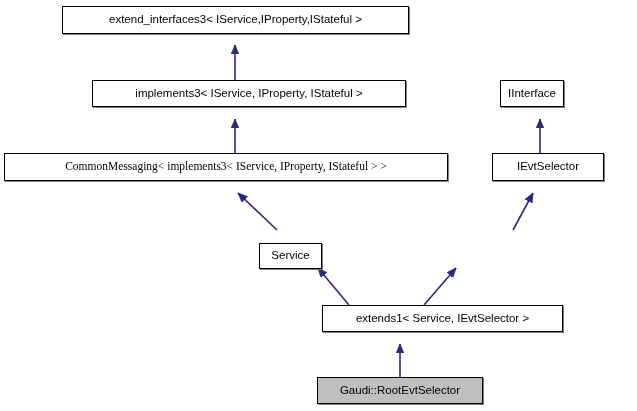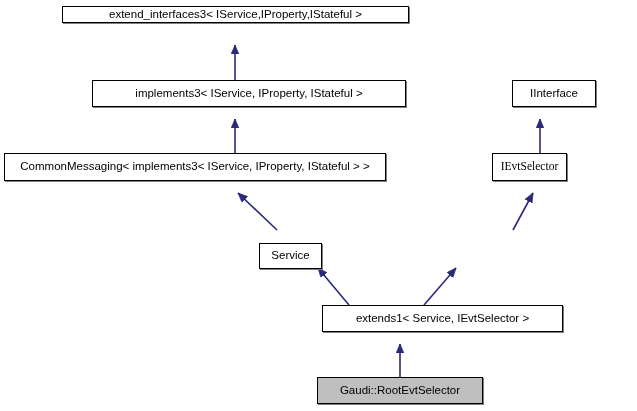--- a/index.html
+++ b/index.html
@@ -89,37 +89,37 @@
 
     <g>
       <line x1="424" y1="305" x2="456" y2="268" stroke="#2a2a7a" stroke-width="1.6" marker-end="url(#uml-arrow)"></line>
     </g>
 
     <g>
       <line x1="400" y1="377" x2="400" y2="344" stroke="#2a2a7a" stroke-width="1.6" marker-end="url(#uml-arrow)"></line>
     </g>
   </svg>
 
-  <div class="node" style="left:62px; top:6px; width:347px; height:17px;">
+  <div class="node" style="left:62px; top:6px; width:347px; height:28px;">
     <span class="node-label">extend_interfaces3&lt; IService,IProperty,IStateful &gt;</span>
   </div>
 
   <div class="node" style="left:78px; top:80px; width:314px; height:27px;margin-left:14px;">
     <span class="node-label">implements3&lt; IService, IProperty, IStateful &gt;</span>
   </div>
 
-  <div class="node" style="left:512px; top:80px; width:84px; height:27px;">
+  <div class="node" style="left:500px; top:80px; width:64px; height:27px;">
     <span class="node-label">IInterface</span>
   </div>
 
-  <div class="node" style="left:4px; top:153px; width:382px; height:28px;">
+  <div class="node" style="left:4px; top:153px; width:444px; height:28px;font-family:Liberation Serif, serif;">
     <span class="node-label">CommonMessaging&lt; implements3&lt; IService, IProperty, IStateful &gt; &gt;</span>
   </div>
 
-  <div class="node" style="left:492px; top:153px; width:75px; height:28px;font-family:Liberation Serif, serif;">
+  <div class="node" style="left:492px; top:153px; width:112px; height:28px;">
     <span class="node-label">IEvtSelector</span>
   </div>
 
   <div class="node" style="left:259px; top:243px; width:63px; height:26px;">
     <span class="node-label">Service</span>
   </div>
 
 
   <div class="node" style="left:279px; top:305px; width:241px; height:27px;margin-left:43px;">
     <span class="node-label">extends1&lt; Service, IEvtSelector &gt;</span>

